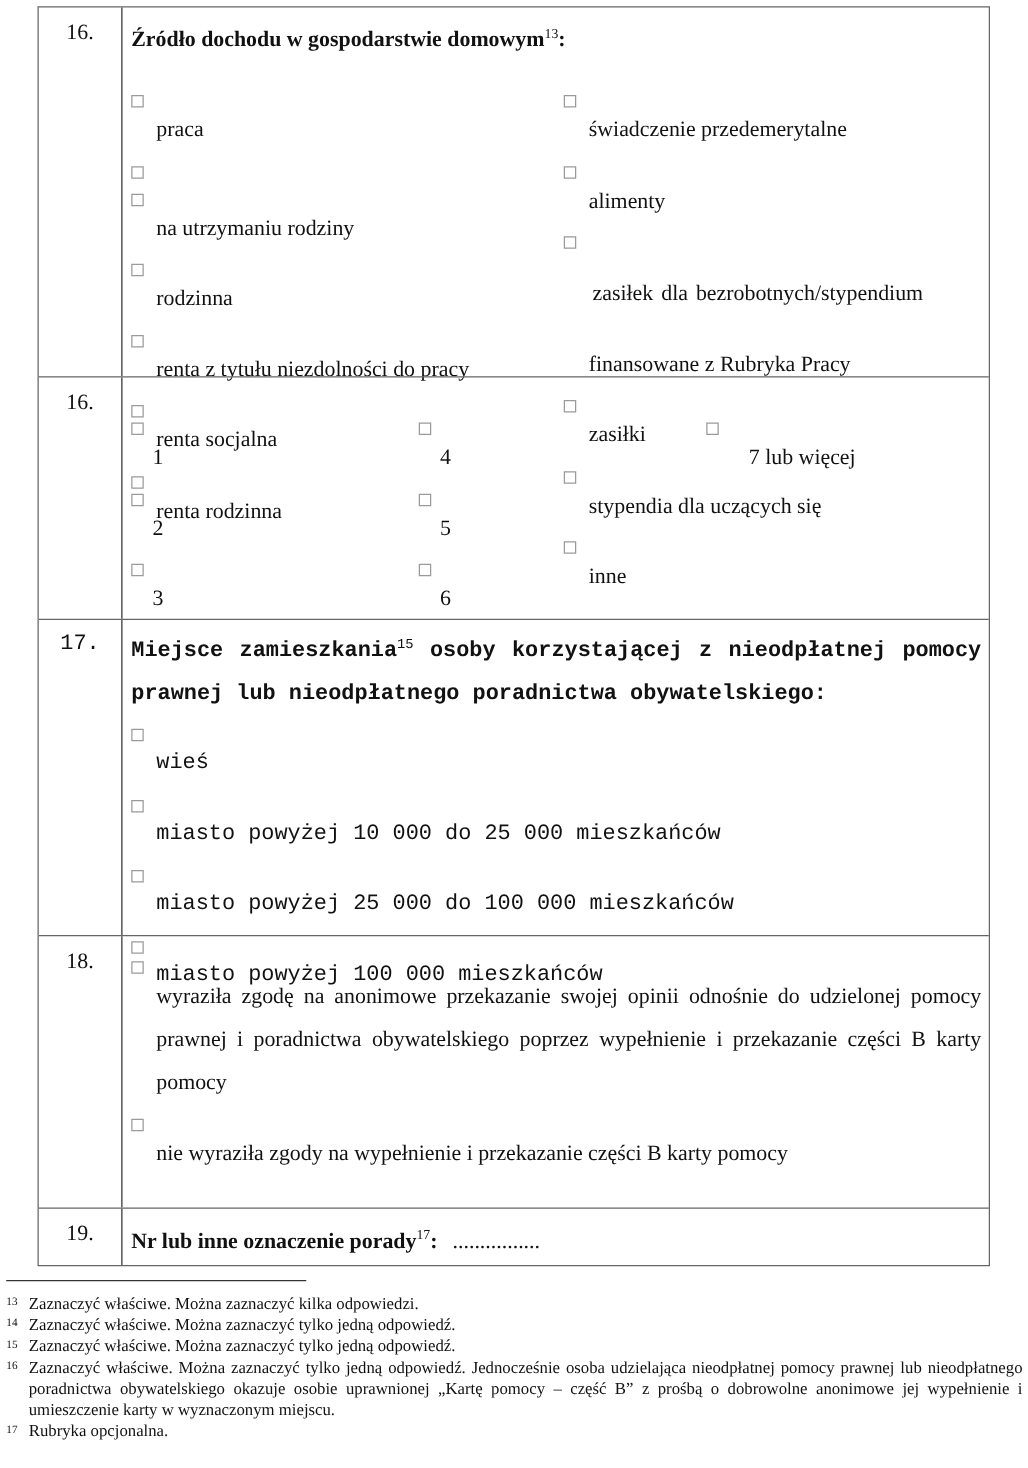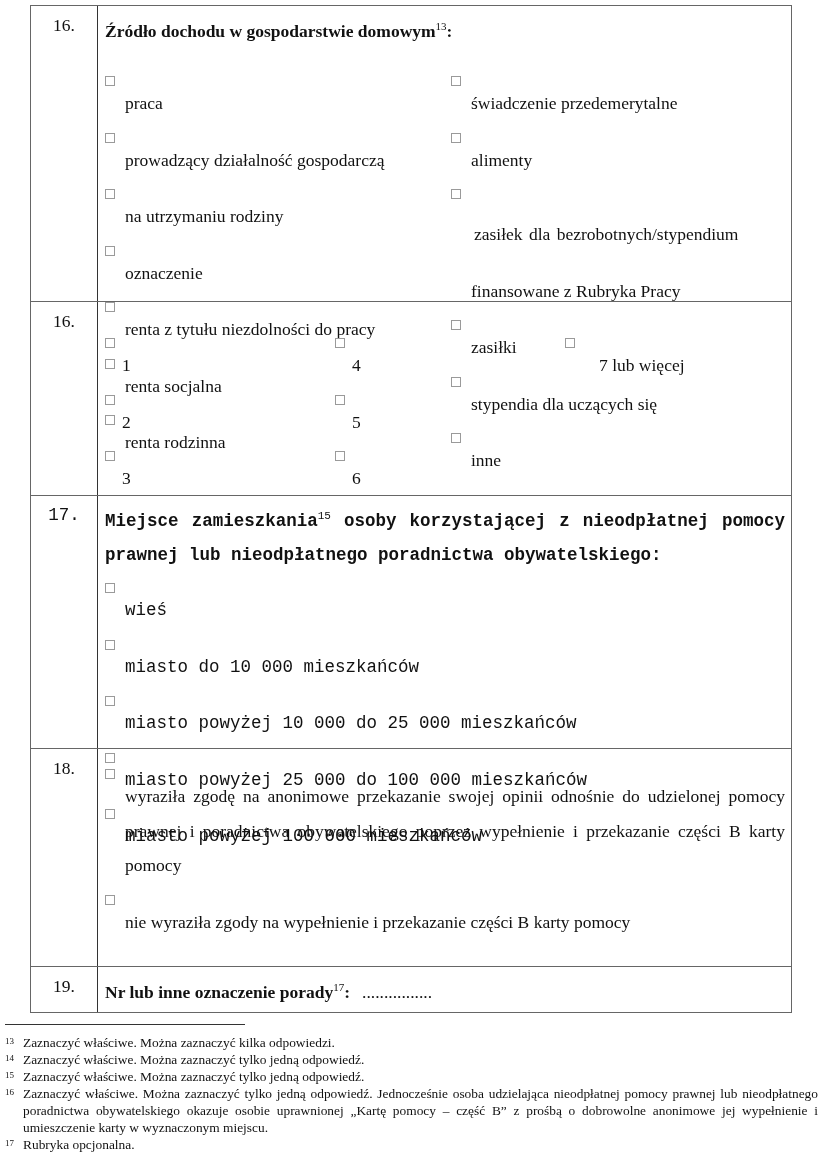--- a/index.html
+++ b/index.html
@@ -39,29 +39,28 @@
     <div class="cell">
       <div class="q"><span>Źródło dochodu w gospodarstwie domowym</span><sup>13</sup><span>:</span></div>
       <div class="grid15">
         <div>
           <div class="opt">
               <span class="box"></span>
               <span class="lbl">praca</span>
             </div>
           <div class="opt">
               <span class="box"></span>
-              <span class="lbl">prowadzący działalność gospodarczą</span>
             </div>
           <div class="opt">
               <span class="box"></span>
               <span class="lbl">na utrzymaniu rodziny</span>
             </div>
           <div class="opt">
               <span class="box"></span>
-              <span class="lbl">oznaczenie</span>
+              <span class="lbl">rodzinna</span>
             </div>
           <div class="opt">
               <span class="box"></span>
               <span class="lbl">renta z tytułu niezdolności do pracy</span>
             </div>
           <div class="opt">
               <span class="box"></span>
               <span class="lbl">renta socjalna</span>
             </div>
           <div class="opt">
@@ -145,24 +144,20 @@
     <div class="num">17.</div>
     <div class="cell">
       <div class="q just"><span>Miejsce zamieszkania</span><sup>15</sup><span> osoby korzystającej z nieodpłatnej pomocy prawnej lub nieodpłatnego poradnictwa obywatelskiego:</span></div>
       <div style="margin-top:-1px;">
         <div class="opt">
             <span class="box"></span>
             <span class="lbl">wieś</span>
           </div>
         <div class="opt">
             <span class="box"></span>
-            <span class="lbl">miasto do 10 000 mieszkańców</span>
-          </div>
-        <div class="opt">
-            <span class="box"></span>
             <span class="lbl">miasto powyżej 10 000 do 25 000 mieszkańców</span>
           </div>
         <div class="opt">
             <span class="box"></span>
             <span class="lbl">miasto powyżej 25 000 do 100 000 mieszkańców</span>
           </div>
         <div class="opt">
             <span class="box"></span>
             <span class="lbl">miasto powyżej 100 000 mieszkańców</span>
           </div>

